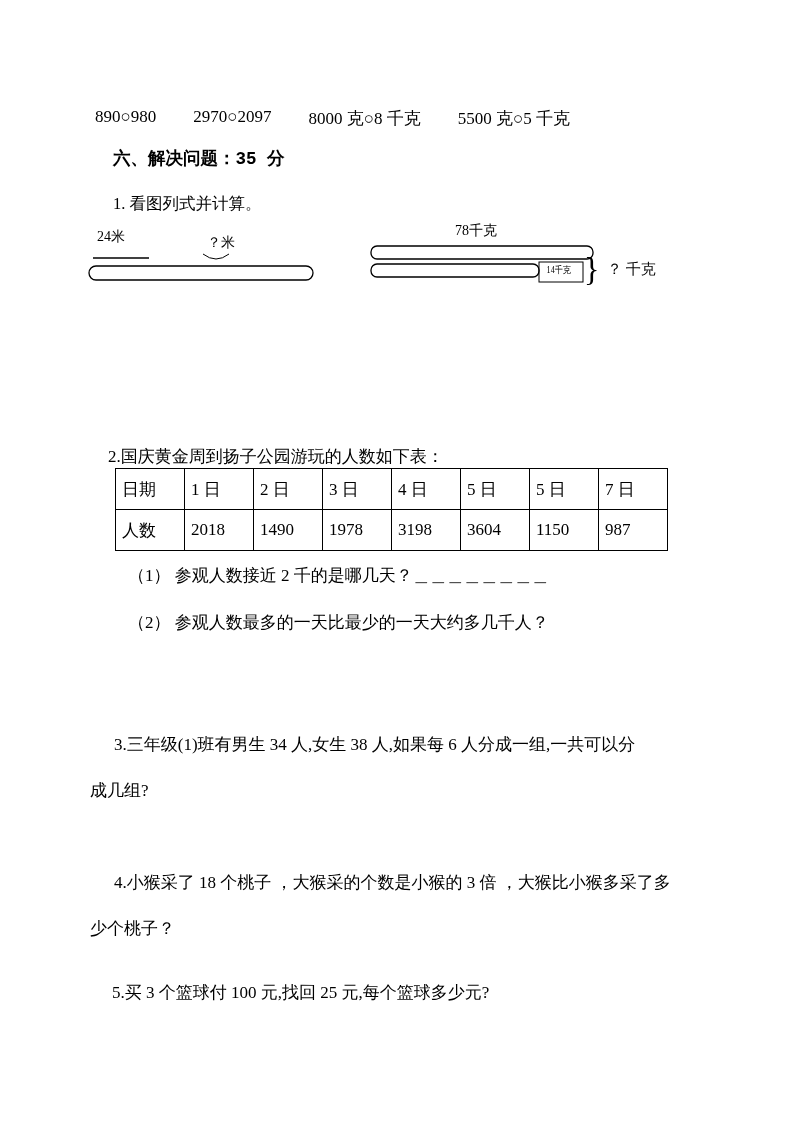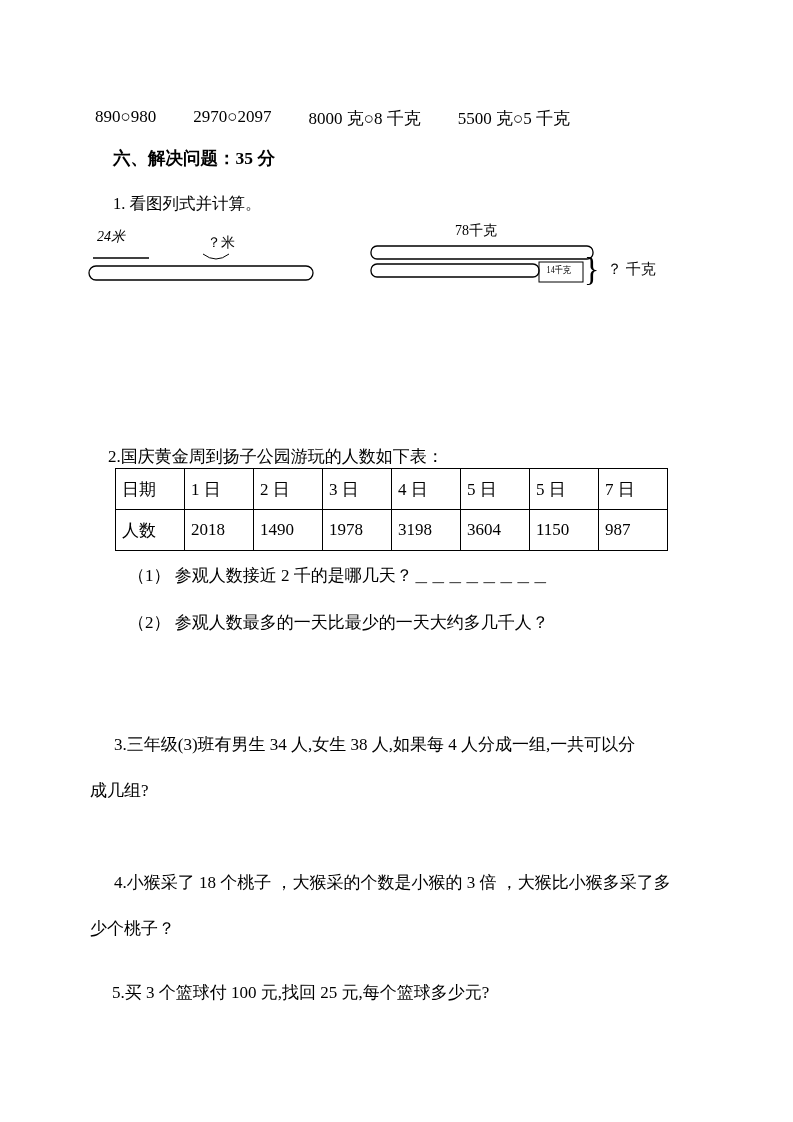--- a/index.html
+++ b/index.html
@@ -12,29 +12,29 @@
     overflow:hidden;
   }
   .abs { position:absolute; }
   .comparisons {
     left:95px; top:107px;
     display:flex; gap:37px;
     font-size:17px; white-space:nowrap;
   }
   .section-heading {
     left:113px; top:146px;
-    font-size:17.5px; font-weight:bold;
+    font-size:17.5px; font-weight:bold;font-family:Liberation Mono, monospace;
   }
   .q1-text { left:113px; top:193px; font-size:16.5px; }
 
   
   .diagram { position:absolute; }
   .diagram span { position:absolute; white-space:nowrap; }
   .diag-left { left:85px; top:228px; width:260px; height:64px; }
-  .diag-left .lbl-top { left:12px; top:0px; font-size:14px;font-style:italic; }
+  .diag-left .lbl-top { left:12px; top:0px; font-size:14px; }
   .diag-left .lbl-q { left:122px; top:6px; font-size:14px; }
   .diag-right { left:365px; top:222px; width:330px; height:80px; }
   .diag-right .lbl-top { left:90px; top:0px; font-size:14px; }
   .diag-right .lbl-box { left:175px; top:42px; font-size:9.5px; width:44px; text-align:center; transform:scaleX(.85); transform-origin:left center; }
   .diag-right .lbl-brace { left:219px; top:28px; font-size:32px; font-weight:400; transform:scaleY(1.05); }
   .diag-right .lbl-q { left:242px; top:38px; font-size:15px; }
   .diagram svg { position:absolute; left:0; top:0; }
 
   
   .visitors-table {
@@ -123,21 +123,21 @@
       </tr>
     </tbody>
   </table>
 
   <div class="abs sub-q sub1">
     <span>（1） 参观人数接近 2 千的是哪几天？</span><span class="blank">＿＿＿＿＿＿＿＿</span>
   </div>
   <div class="abs sub-q sub2">（2） 参观人数最多的一天比最少的一天大约多几千人？</div>
 
   <div class="abs word-problem q3">
-    <div class="l1">3.三年级(3)班有男生 34 人,女生 38 人,如果每 4 人分成一组,一共可以分</div>
+    <div class="l1">3.三年级(1)班有男生 34 人,女生 38 人,如果每 6 人分成一组,一共可以分</div>
     <div class="l2">成几组?</div>
   </div>
 
   <div class="abs word-problem q4">
     <div class="l1">4.小猴采了 18 个桃子 ，大猴采的个数是小猴的 3 倍 ，大猴比小猴多采了多</div>
     <div class="l2">少个桃子？</div>
   </div>
 
   <div class="abs q5-text">5.买 3 个篮球付 100 元,找回 25 元,每个篮球多少元?</div>
 

